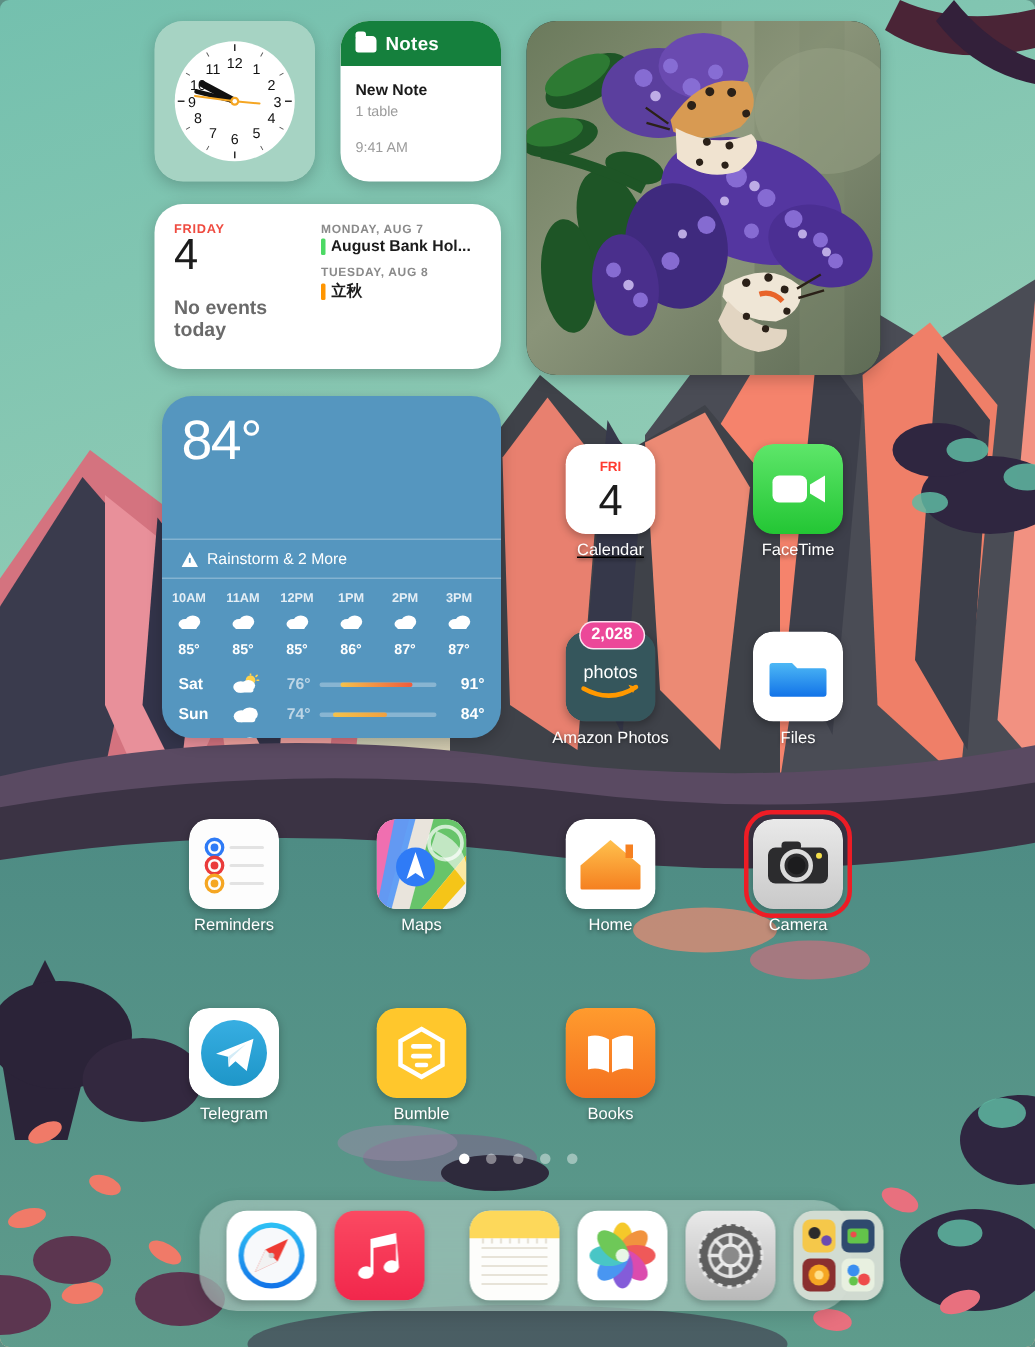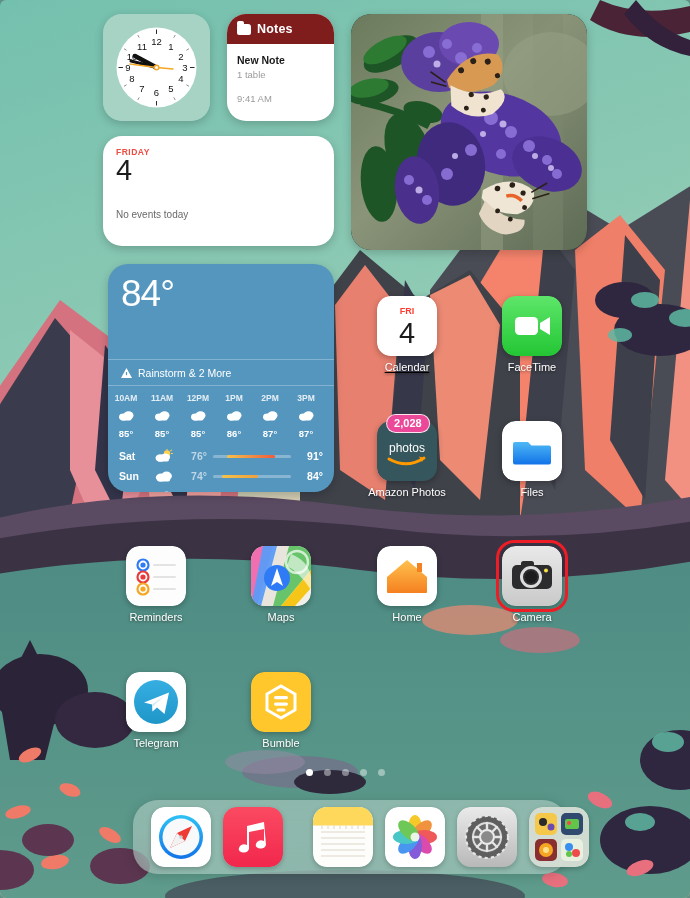--- a/index.html
+++ b/index.html
@@ -21,21 +21,21 @@
   .widget { position:absolute; border-radius:19px; overflow:hidden;
             box-shadow:0 3px 10px rgba(0,0,0,.20); }
 
   
   #clock-widget { left:103px; top:14px; width:107px; height:107px;
                   background:#a6d3c3; }
   #clock-widget svg { display:block; width:107px; height:107px; }
 
   
   #notes-widget { left:227px; top:14px; width:107px; height:107px; background:#fff; }
-  .notes-head { height:30px; background:#7f1d1d; display:flex; align-items:center;
+  .notes-head { height:30px; background:#15803d; display:flex; align-items:center;
                 gap:6px; padding:0 10px; }
   .notes-head .folder {
     width:14px; height:11px; background:#fff; border-radius:2px 3px 2px 2px;
     position:relative; flex:none;
   }
   .notes-head .folder:before{
     content:""; position:absolute; left:0; top:-3px; width:7px; height:4px;
     background:#fff; border-radius:2px 2px 0 0;
   }
   .notes-head-title { color:#fff; font-size:12.5px; font-weight:bold; letter-spacing:.2px; }
@@ -48,21 +48,21 @@
   #photo-widget { left:351px; top:14px; width:236px; height:236px;
                   border-radius:20px; background:#3a4a3a; }
   #photo-widget svg { display:block; width:236px; height:236px; }
 
   
   #calendar-widget { left:103px; top:136px; width:231px; height:110px; background:#fff; }
   .cal-inner { display:flex; height:100%; padding:11px 13px 0 13px; }
   .cal-left { width:98px; }
   .cal-dow { font-size:8.5px; font-weight:bold; color:#ef4b40; letter-spacing:.5px; }
   .cal-num { font-size:29px; font-weight:300; color:#1c1c1c; line-height:1.05; margin-top:-2px; }
-  .cal-noevents { font-size:10px; color:#6a6a6a; margin-top:24px; }
+  .cal-noevents { font-size:13px; color:#6a6a6a; margin-top:12px;font-weight:bold; }
   .cal-right { flex:1; padding-top:1px; }
   .cal-date { font-size:8px; font-weight:bold; color:#8a8a8a; letter-spacing:.45px; }
   .cal-ev { display:flex; align-items:center; gap:4px; margin:1px 0 7px 0; }
   .cal-bar { width:2.5px; height:11px; border-radius:1px; flex:none; }
   .cal-ev-name { font-size:10.5px; font-weight:bold; color:#1c1c1c;
                  white-space:nowrap; overflow:hidden; text-overflow:ellipsis; }
 
   
   #weather-widget { left:108px; top:264px; width:226px; height:228px;
                     background:#5596bf; color:#fff; border-radius:20px; }
@@ -379,20 +379,32 @@
     </svg>
   </div>
 
   <div class="widget" id="calendar-widget">
     <div class="cal-inner">
       <div class="cal-left">
         <div class="cal-dow">FRIDAY</div>
         <div class="cal-num">4</div>
         <div class="cal-noevents">No events today</div>
       </div>
+      <div class="cal-right">
+        <div class="cal-date">MONDAY, AUG 7</div>
+        <div class="cal-ev">
+          <span class="cal-bar" style="background:#4cd964"></span>
+          <span class="cal-ev-name">August Bank Hol...</span>
+        </div>
+        <div class="cal-date">TUESDAY, AUG 8</div>
+        <div class="cal-ev">
+          <span class="cal-bar" style="background:#ff9500"></span>
+          <span class="cal-ev-name">立秋</span>
+        </div>
+      </div>
     </div>
   </div>
 
   <div class="widget" id="weather-widget">
     <div class="w-top">
       <div class="w-temp">84°</div>
     </div>
     <div class="w-alert">
       <svg width="11" height="10" viewBox="0 0 11 10">
         <path d="M5.5 0 L11 10 L0 10 Z" fill="#fff"></path>
@@ -689,20 +701,36 @@
         <rect width="60" height="60" rx="13.5" fill="#ffc72c"></rect>
         <path d="M30 14 L44 22 L44 38 L30 46 L16 38 L16 22 Z" fill="none" stroke="#fff" stroke-width="3"></path>
         <rect x="23" y="24" width="14" height="3.2" rx="1.6" fill="#fff"></rect>
         <rect x="23" y="30.5" width="14" height="3.2" rx="1.6" fill="#fff"></rect>
         <rect x="25.5" y="36.5" width="9" height="3" rx="1.5" fill="#fff"></rect>
       </svg>
     </div>
     <div class="app-lbl">Bumble</div>
   </div>
 
+  <div class="app" style="left:355px;top:672px;">
+    <div class="app-ico">
+      <svg viewBox="0 0 60 60">
+        <defs>
+            <linearGradient id="bkg" x1="0" y1="0" x2="0" y2="1">
+          <stop offset="0%" stop-color="#ff9b2e"></stop>
+              <stop offset="100%" stop-color="#f4701f"></stop>
+            </linearGradient>
+          </defs>
+        <rect width="60" height="60" rx="13.5" fill="url(#bkg)"></rect>
+        <path d="M29 21 Q22 17 15 19 L15 41 Q22 39 29 43 Z" fill="#fff"></path>
+        <path d="M31 21 Q38 17 45 19 L45 41 Q38 39 31 43 Z" fill="#fff"></path>
+      </svg>
+    </div>
+    <div class="app-lbl">Books</div>
+  </div>
 
   <div id="page-dots">
     <span class="dot on"></span>
     <span class="dot"></span>
     <span class="dot"></span>
     <span class="dot"></span>
     <span class="dot"></span>
   </div>
 
   <div id="dock">

